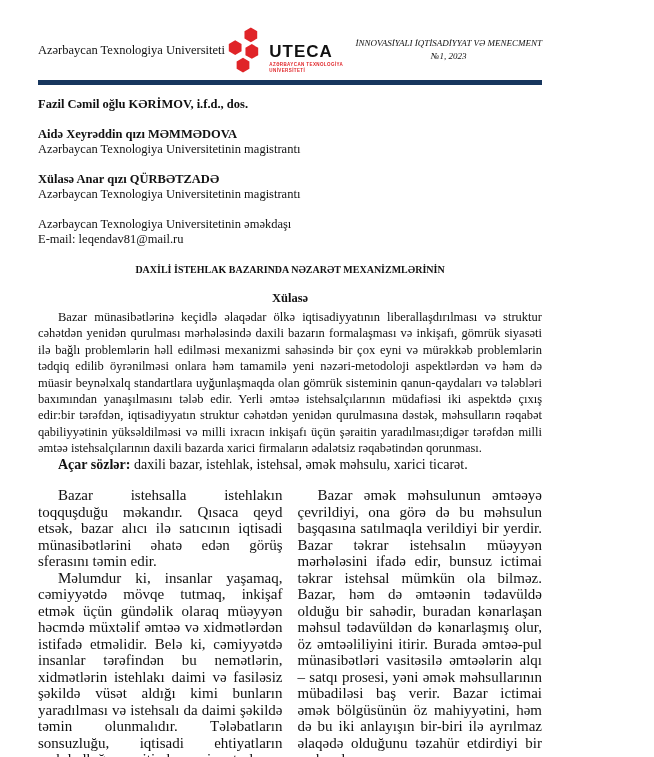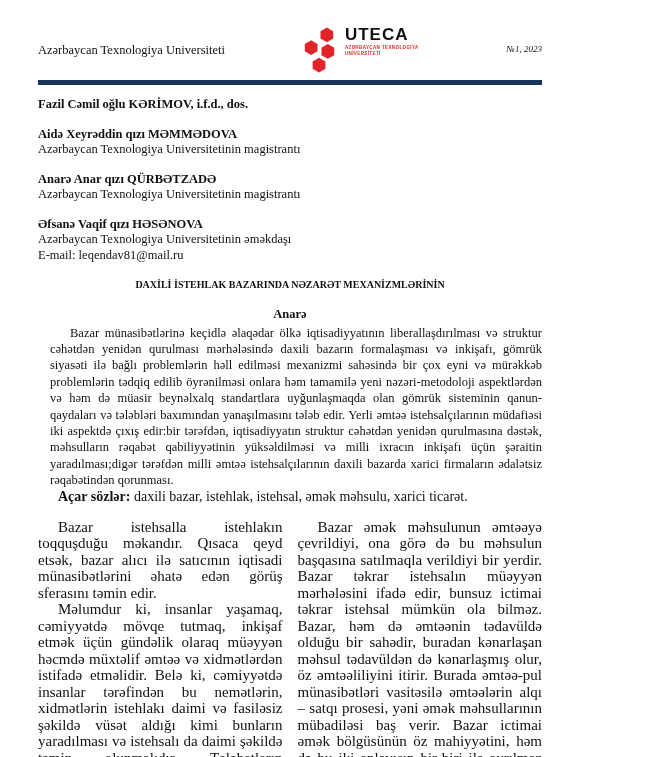--- a/index.html
+++ b/index.html
@@ -15,21 +15,21 @@
     padding:24px 38px 0 38px;
     overflow:hidden;position:relative;
   }
   
   .header{
     display:flex;align-items:center;justify-content:space-between;
     border-bottom:5px solid var(--rule);
     padding-bottom:4px;min-height:52px;
   }
   .header-left{font-size:12.5px;white-space:nowrap;}
-  .logo{display:flex;align-items:flex-start;gap:9px;margin-right:10px;}
+  .logo{display:flex;align-items:flex-end;gap:9px;margin-right:10px;}
   .hex-wrap{color:var(--brand-red);display:inline-flex;}
   .logo-text{display:flex;flex-direction:column;line-height:1;}
   .logo-acronym{
     font-family:"Liberation Sans", sans-serif;
     font-weight:bold;font-size:17px;letter-spacing:1px;color:#111;
   }
   .logo-sub{
     font-family:"Liberation Sans", sans-serif;
     font-weight:bold;font-size:4.5px;letter-spacing:.4px;
     color:var(--brand-red);margin-top:2px;
@@ -48,21 +48,21 @@
   .title{
     margin:14px 0 0 0;text-align:center;
     font-size:10px;font-weight:bold;line-height:16.5px;
   }
   .title .tline{display:block;}
   .abs-head{
     margin:13px 0 0 0;text-align:center;
     font-size:12.5px;font-weight:bold;
   }
   .abs-text{
-    margin:3px 0 0 12px;font-size:12.5px;line-height:16.4px;
+    margin:3px 0 0 0;font-size:12.5px;line-height:16.4px;
     text-align:justify;text-indent:20px;
   }
   .keywords{
     margin:0;font-size:14px;line-height:16.4px;
     text-align:justify;text-indent:20px;
   }
   
   .columns{display:flex;gap:15px;margin-top:14px;}
   .col{flex:1;min-width:0;}
   .sec-head{
@@ -92,48 +92,48 @@
       </span>
       <span class="logo-text">
         <span class="logo-acronym">UTECA</span>
         <span class="logo-sub">
           <span>AZƏRBAYCAN TEXNOLOGİYA</span>
           <span>UNİVERSİTETİ</span>
         </span>
       </span>
     </div>
     <div class="header-right">
+      <div>İNNOVASİYALI İQTİSADİYYAT VƏ MENECMENT</div>
       <div>№1, 2023</div>
     </div>
   </header>
 
   <section class="authors">
     <div class="author">
       <div class="author-name">Fazil Cəmil oğlu KƏRİMOV, i.f.d., dos.</div>
     </div>
     <div class="author">
       <div class="author-name">Aidə Xeyrəddin qızı MƏMMƏDOVA</div>
       <div class="author-aff">Azərbaycan Texnologiya Universitetinin magistrantı</div>
     </div>
     <div class="author">
-      <div class="author-name">Anarə Anar qızı QÜRBƏTZADƏ</div>
+      <div class="author-name">Xülasə Anar qızı QÜRBƏTZADƏ</div>
       <div class="author-aff">Azərbaycan Texnologiya Universitetinin magistrantı</div>
     </div>
     <div class="author">
-      <div class="author-name">Əfsanə Vaqif qızı HƏSƏNOVA</div>
       <div class="author-aff">Azərbaycan Texnologiya Universitetinin əməkdaşı</div>
       <div class="author-email">E-mail: leqendav81@mail.ru</div>
     </div>
   </section>
 
   <h1 class="title">
     <span class="tline">DAXİLİ İSTEHLAK BAZARINDA NƏZARƏT MEXANİZMLƏRİNİN</span>
   </h1>
 
-  <h2 class="abs-head">Anarə</h2>
+  <h2 class="abs-head">Xülasə</h2>
   <p class="abs-text">Bazar münasibətlərinə keçidlə əlaqədar ölkə iqtisadiyyatının liberallaşdırılması və struktur cəhətdən yenidən qurulması mərhələsində daxili bazarın formalaşması və inkişafı, gömrük siyasəti ilə bağlı problemlərin həll edilməsi mexanizmi sahəsində bir çox eyni və mürəkkəb problemlərin tədqiq edilib öyrənilməsi onlara həm tamamilə yeni nəzəri-metodoloji aspektlərdən və həm də müasir beynəlxalq standartlara uyğunlaşmaqda olan gömrük sisteminin qanun-qaydaları və tələbləri baxımından yanaşılmasını tələb edir. Yerli əmtəə istehsalçılarının müdafiəsi iki aspektdə çıxış edir:bir tərəfdən, iqtisadiyyatın struktur cəhətdən yenidən qurulmasına dəstək, məhsulların rəqabət qabiliyyətinin yüksəldilməsi və milli ixracın inkişafı üçün şəraitin yaradılması;digər tərəfdən milli əmtəə istehsalçılarının daxili bazarda xarici firmaların ədalətsiz rəqabətindən qorunması.</p>
   <p class="keywords"><b class="kw-label">Açar sözlər:</b> <span>daxili bazar, istehlak, istehsal, əmək məhsulu, xarici ticarət.</span></p>
 
   <div class="columns">
     <div class="col">
       <p>Bazar istehsalla istehlakın toqquşduğu məkandır. Qısaca qeyd etsək, bazar alıcı ilə satıcının iqtisadi münasibətlərini əhatə edən görüş sferasını təmin edir.</p>
       <p>Məlumdur ki, insanlar yaşamaq, cəmiyyətdə mövqe tutmaq, inkişaf etmək üçün gündəlik olaraq müəyyən həcmdə müxtəlif əmtəə və xidmətlərdən istifadə etməlidir. Belə ki, cəmiyyətdə insanlar tərəfindən bu nemətlərin, xidmətlərin istehlakı daimi və fasiləsiz şəkildə vüsət aldığı kimi bunların yaradılması və istehsalı da daimi şəkildə təmin olunmalıdır. Tələbatların sonsuzluğu, iqtisadi ehtiyatların məhdudluğu şəraitində cəmiyyətə lazım olan bütün növ əmtəə və xidmətlərin istehsalının fasiləsiz şəkildə davam etməsi və bərpası təkrar</p>
     </div>
     <div class="col">
       <p>Bazar əmək məhsulunun əmtəəyə çevrildiyi, ona görə də bu məhsulun başqasına satılmaqla verildiyi bir yerdir. Bazar təkrar istehsalın müəyyən mərhələsini ifadə edir, bunsuz ictimai təkrar istehsal mümkün ola bilməz. Bazar, həm də əmtəənin tədavüldə olduğu bir sahədir, buradan kənarlaşan məhsul tədavüldən də kənarlaşmış olur, öz əmtəəliliyini itirir. Burada əmtəə-pul münasibətləri vasitəsilə əmtəələrin alqı – satqı prosesi, yəni əmək məhsullarının mübadiləsi baş verir. Bazar ictimai əmək bölgüsünün öz mahiyyətini, həm də bu iki anlayışın bir-biri ilə ayrılmaz əlaqədə olduğunu təzahür etdirdiyi bir məkandır.</p>

